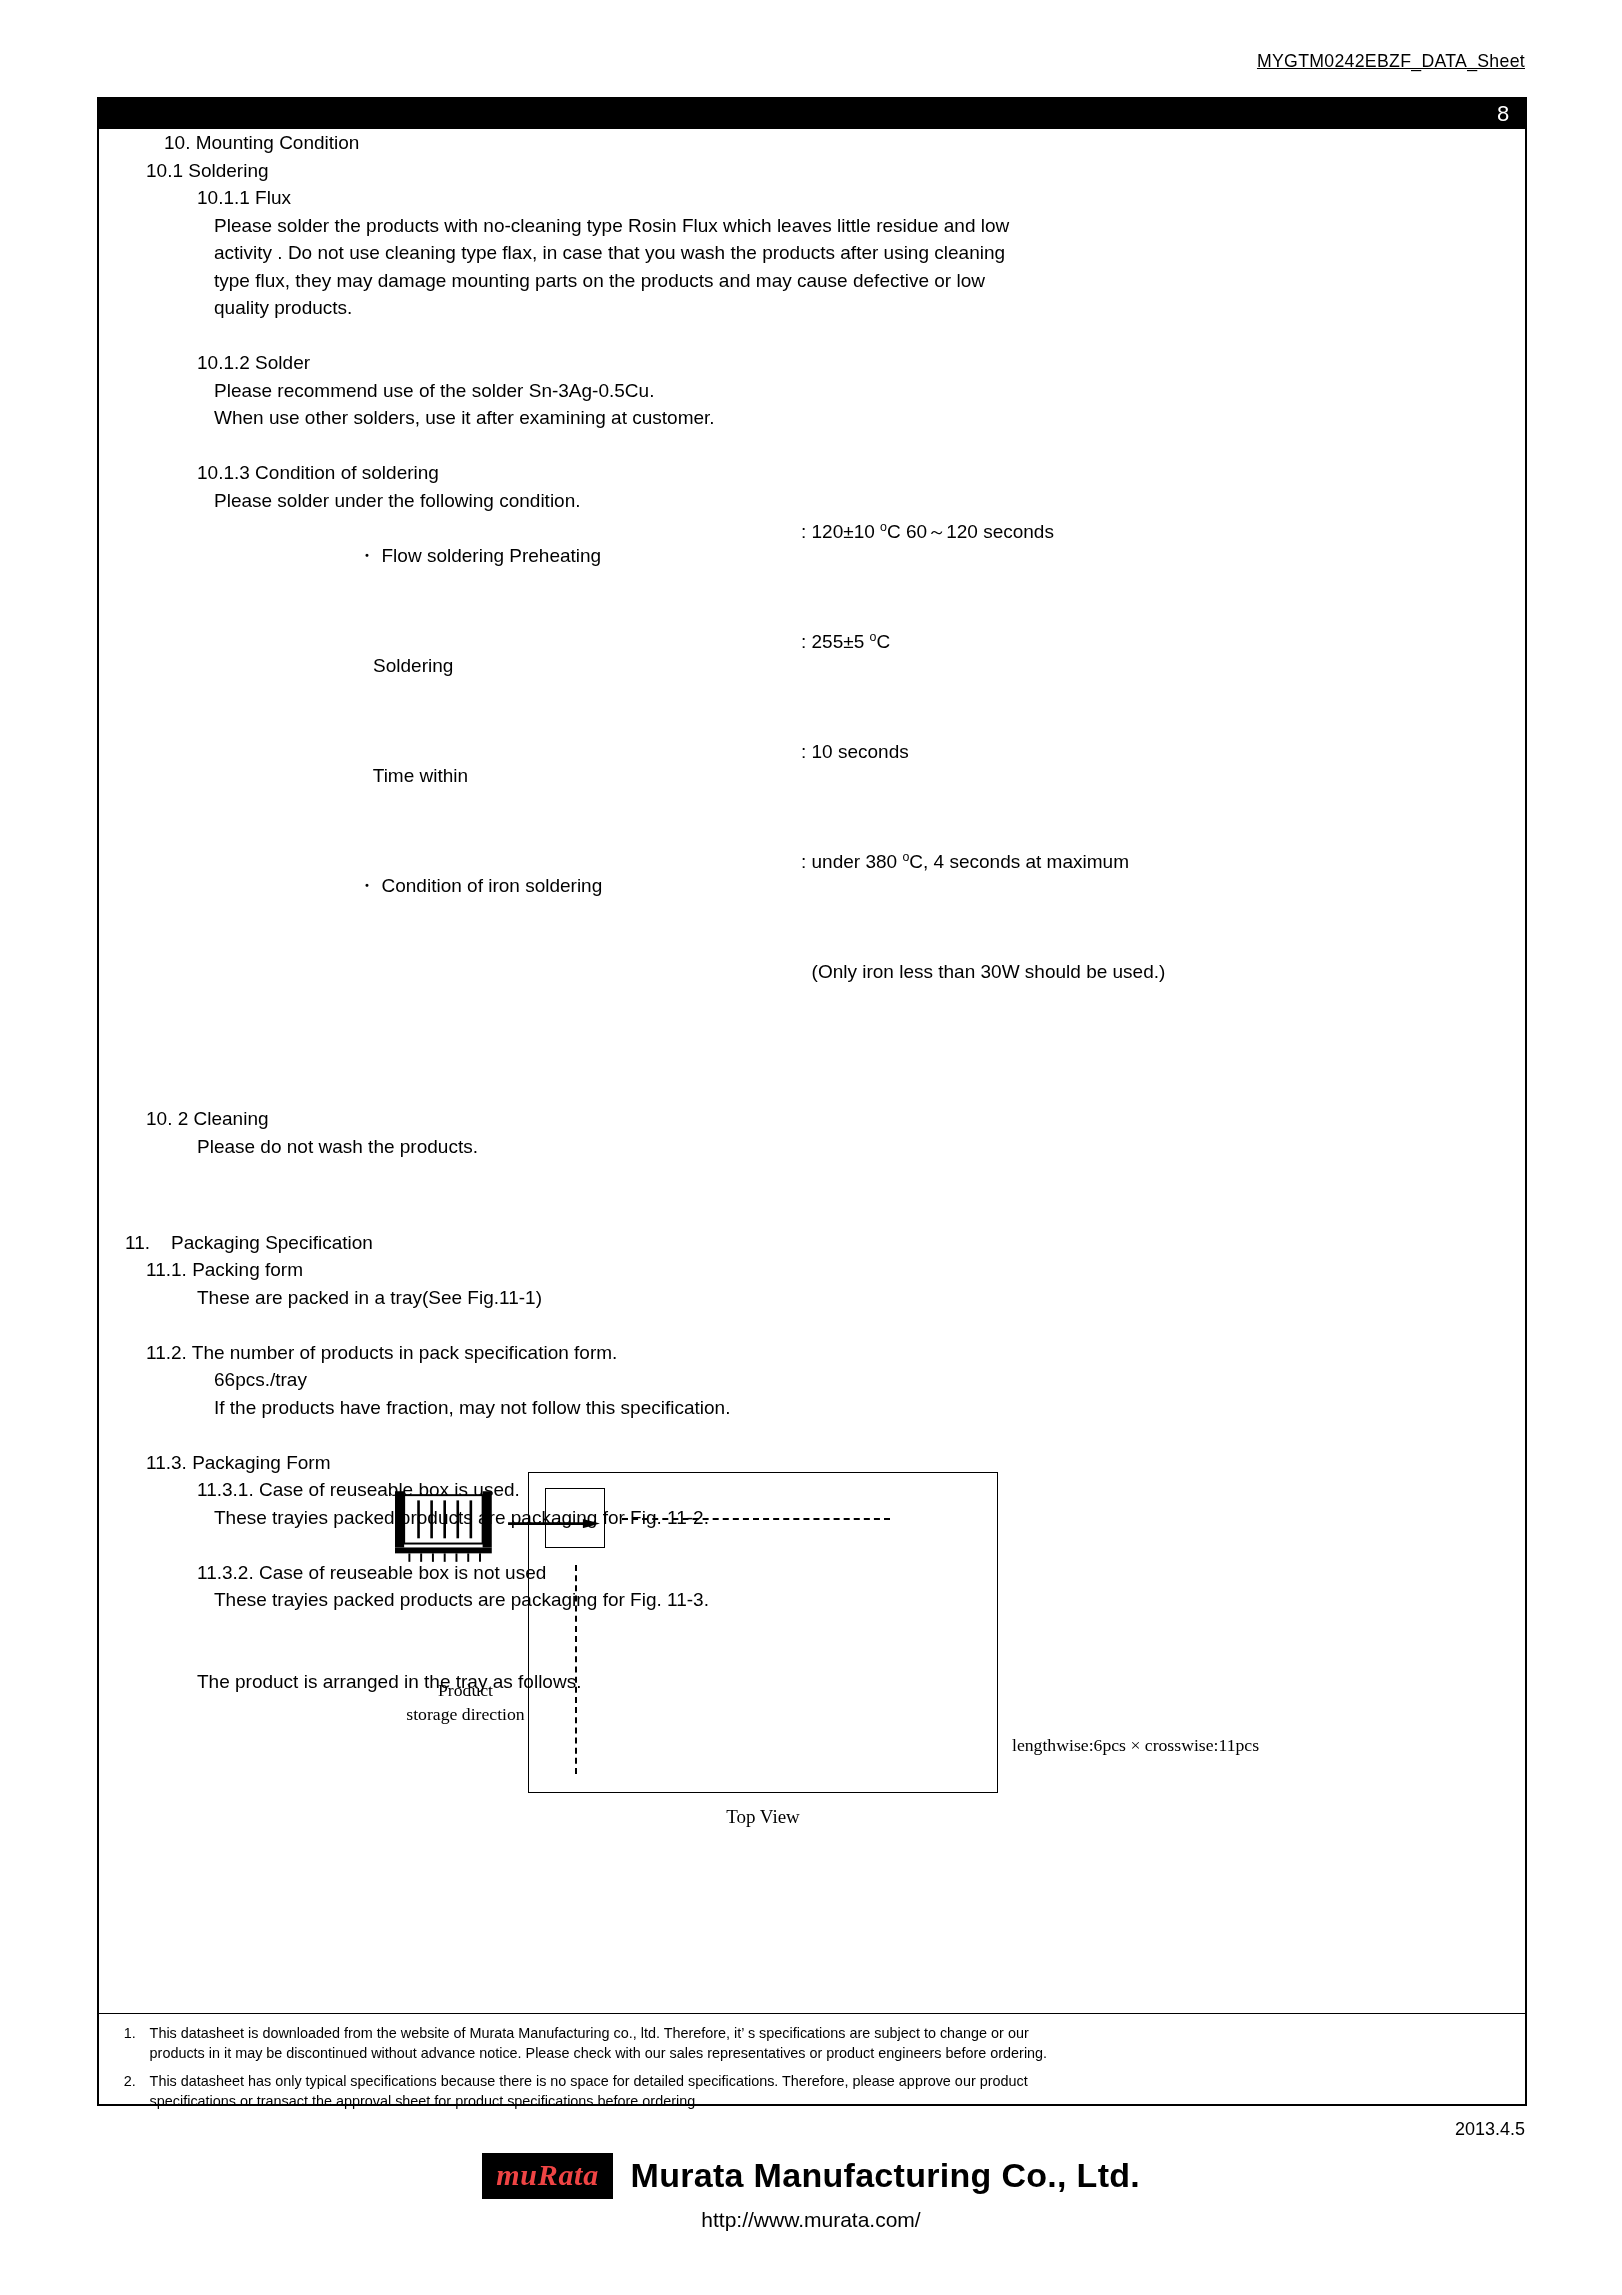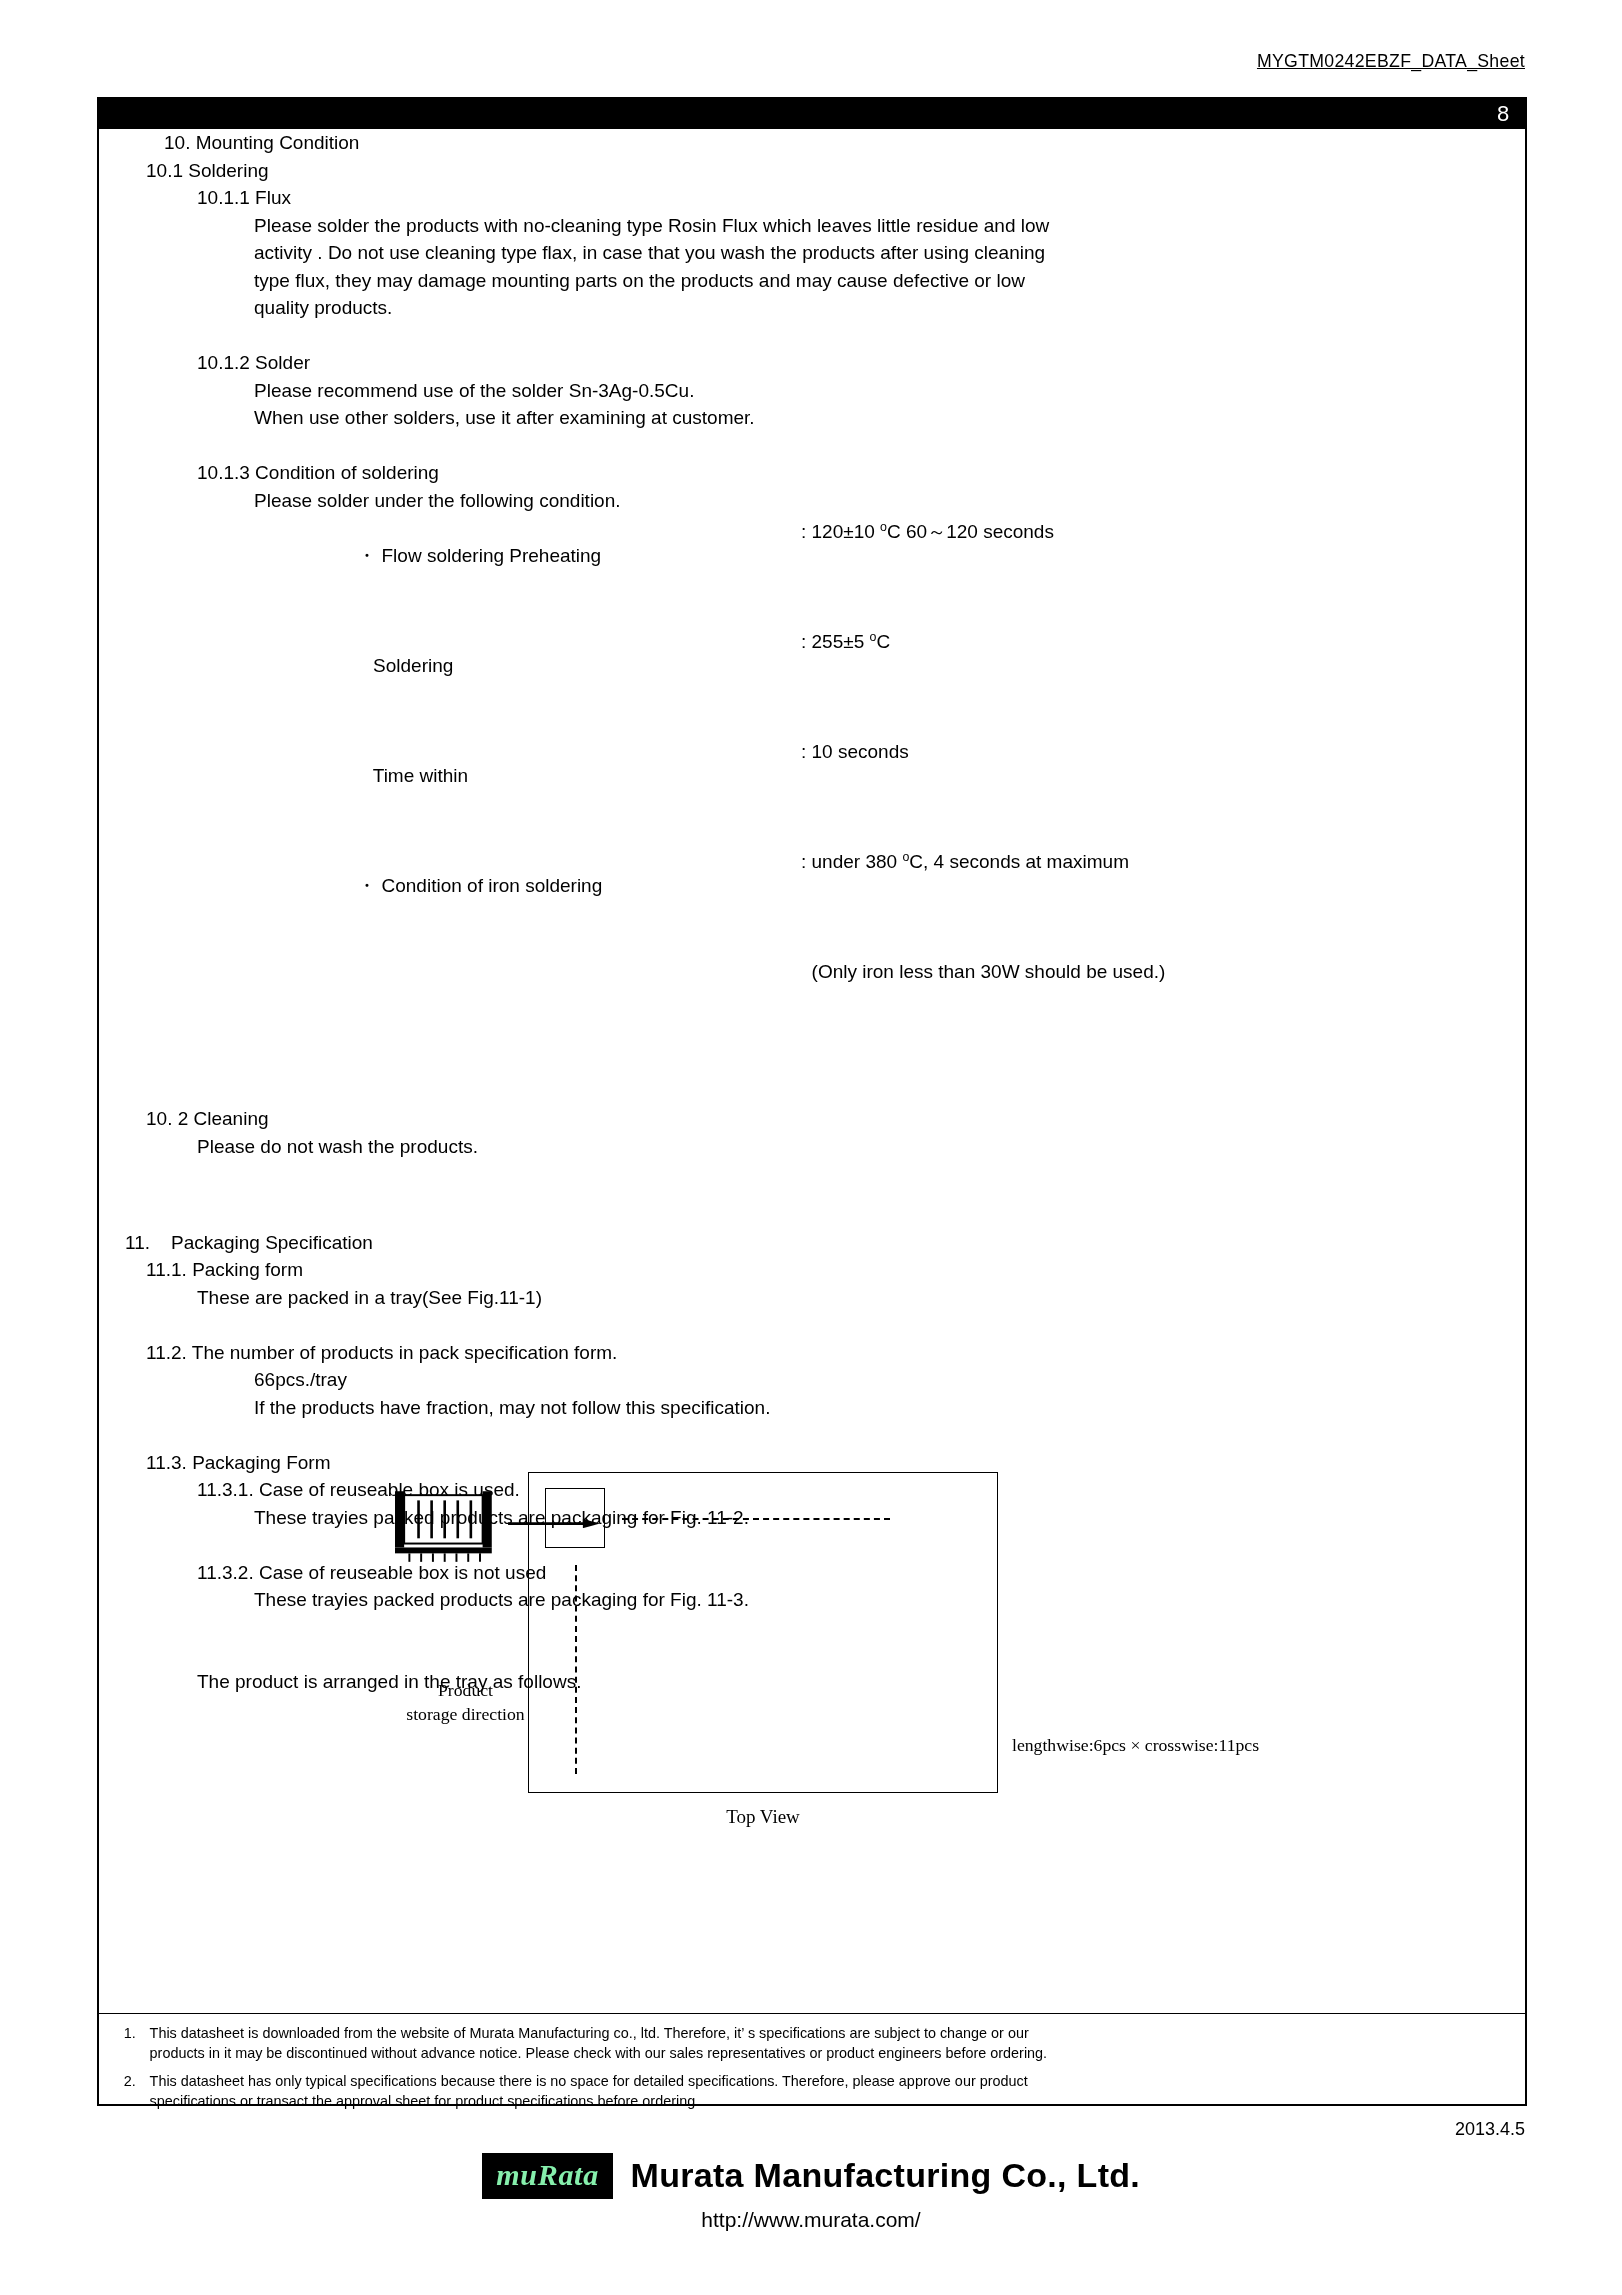--- a/index.html
+++ b/index.html
@@ -67,21 +67,21 @@
     width: 100%;
     font-size: 19px;
     line-height: 27.5px;
   }
   .ln {
     white-space: pre;
   }
   .ind0  { padding-left: 65px; }
   .ind1  { padding-left: 47px; }
   .ind2  { padding-left: 98px; }
-  .ind3  { padding-left: 115px; margin-left: 40px; }
+  .ind3  { padding-left: 115px; }
   .gap-s { height: 13px; }
   .gap-m { height: 27.5px; }
   .gap-l { height: 41px; }
 
   .sup {
     font-size: 12.4px;
     vertical-align: super;
   }
 
   
@@ -228,21 +228,21 @@
     text-align: center;
   }
   .footer-row {
     display: inline-block;
     white-space: nowrap;
   }
   .logo {
     display: inline-block;
     vertical-align: middle;
     background: #000000;
-    color: #86efac;
+    color: #ef4444;
     font-family: "Liberation Serif", serif;
     font-weight: bold;
     font-style: italic;
     font-size: 30px;
     padding: 5.2px 14.4px 6.5px 14.4px;
     letter-spacing: 0.7px;
   }
   .company {
     display: inline-block;
     vertical-align: middle;

